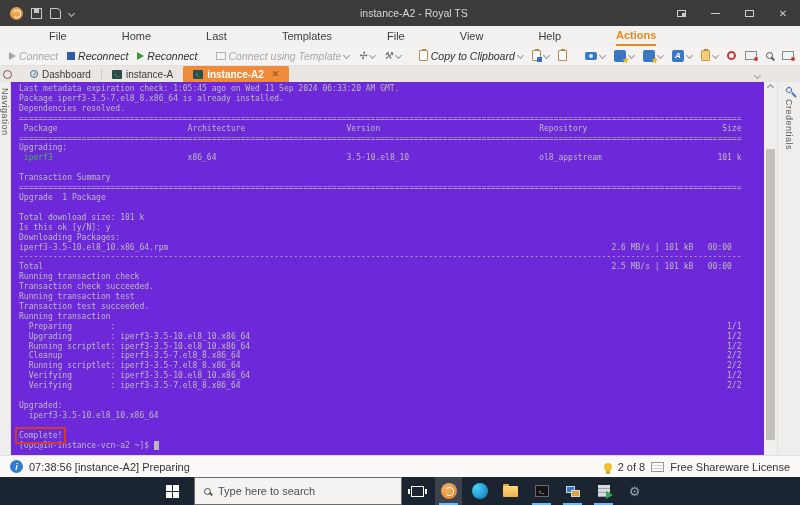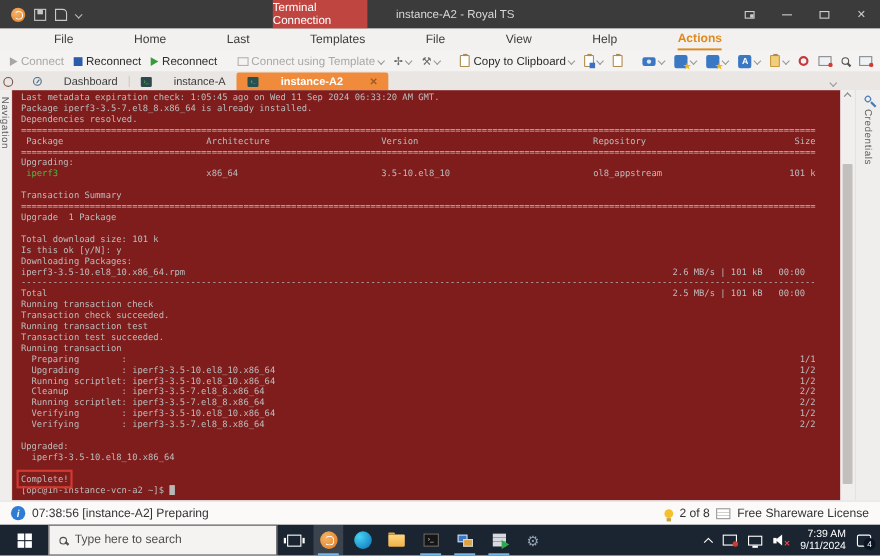--- a/index.html
+++ b/index.html
@@ -23,21 +23,21 @@
   .wbtn .rect { width:9px; height:7px; border:1px solid #cfcfcf; }
   .wbtn .rect.dot::after { content:""; display:block; width:3px; height:3px; background:#cfcfcf; margin:2px 0 0 4px; }
   .wbtn .minus { width:9px; height:1px; background:#cfcfcf; }
 
   
   .menubar { position:absolute; top:26px; left:0; right:0; height:20px; background:#f3f1f0; display:flex; align-items:center; gap:24px; padding-left:18px; font-size:11px; color:#3c3c3c; }
   .menu-item { height:20px; display:flex; align-items:center;margin-left:31px; }
   .menu-item.active { color:#e08a1e; border-bottom:2px solid #e08a1e; font-weight:bold; }
 
   
-  .toolbar { position:absolute; top:46px; left:0; right:0; height:20px; background:#f5f3f2; border-bottom:1px solid #e3e0dd; display:flex; align-items:center; gap:3px; padding:0 6px; font-size:10.5px; color:#2d2d2d; white-space:nowrap; }
+  .toolbar { position:absolute; top:46px; left:0; right:0; height:20px; background:#f5f3f2; border-bottom:1px solid #e3e0dd; display:flex; align-items:center; gap:3px; padding:0 6px; font-size:10.5px; color:#2d2d2d; white-space:nowrap;font-style:italic; }
   .tbtn { display:flex; align-items:center; gap:3px; padding:1px 3px; }
   .tbtn.disabled { color:#aaa7a4; }
   .tsep { width:1px; height:13px; background:#d8d4d1; margin:0 3px; }
   .tri { width:0; height:0; border-top:4px solid transparent; border-bottom:4px solid transparent; border-left:7px solid #a7a7a7; }
   .tri.green { border-left-color:#3a9a3a; }
   .sq-blue { width:8px; height:8px; background:#2a5caa; }
   .tmpl-ico { width:10px; height:8px; border:1px solid #b5b2af; position:relative; }
   .glyph { font-size:10px; color:#6a6a6a; }
   .clip { width:9px; height:11px; border:1px solid #b08a4e; background:#fff; position:relative; border-radius:1px; }
   .clip::before { content:""; position:absolute; top:-2px; left:2px; width:4px; height:2px; background:#b08a4e; }
@@ -50,35 +50,35 @@
   .bluesq .star { position:absolute; right:-3px; bottom:-3px; color:#f4b61e; font-size:8px; }
   .ring { width:9px; height:9px; border:2.5px solid #c23b3b; border-radius:50%; }
   .monitor { width:12px; height:9px; border:1px solid #8a8a8a; background:#eef2f5; position:relative; }
   .monitor .dot { position:absolute; right:-2px; bottom:-2px; width:4px; height:4px; background:#d03a30; border-radius:50%; }
   .mag { width:7px; height:7px; border:1.5px solid #555; border-radius:50%; position:relative; }
   .mag::after { content:""; position:absolute; width:4px; height:1.5px; background:#555; transform:rotate(45deg); right:-3px; bottom:-1px; }
 
   
   .tabbar { position:absolute; top:66px; left:0; right:0; height:16px; background:#e9e6e3; display:flex; align-items:flex-end; font-size:10px; color:#3c3c3c; }
   .nav-circ { width:9px; height:9px; border:1.5px solid #7a564e; border-radius:50%; margin:0 8px 3px 3px; }
-  .tab { height:16px; display:flex; align-items:center; gap:20px; padding:0 10px; }
+  .tab { height:16px; display:flex; align-items:center; gap:4px; padding:0 10px; }
   .tab .gauge { width:8px; height:8px; border:1px solid #4a6b8a; border-radius:50%; position:relative; }
   .tab .gauge::after { content:""; position:absolute; left:3px; top:1px; width:1px; height:4px; background:#4a6b8a; transform:rotate(40deg); }
   .term-ico { width:10px; height:9px; background:#2d4a4a; color:#5fdc5f; font-size:5px; line-height:9px; text-align:center; border-radius:1px; }
   .tab.active { background:#ef8b3a; color:#fff; font-weight:bold; border-radius:2px 2px 0 0; }
   .tab.active .term-ico { background:#275050; }
   .tab-close { color:#a05a1e; font-size:9px; margin-left:4px; font-weight:bold; }
   .tabsep { width:1px; height:10px; background:#cfccc8; margin-bottom:3px; }
   .tab-dd { margin-left:auto; margin-right:40px; margin-bottom:4px; }
 
   
   .main { position:absolute; top:82px; bottom:50px; left:0; right:0; display:flex; }
   .leftstrip { width:11px; background:#f0eeec; border-right:1px solid #e2dfdc; padding-top:6px; display:flex; justify-content:center; }
   .vtext { writing-mode:vertical-rl; font-size:9px; color:#5a5a5a; letter-spacing:0.5px; }
-  .terminal { flex:1; background:#7f1d1d; overflow:hidden; padding:2px 0 0 8px; }
+  .terminal { flex:1; background:#6d28d9; overflow:hidden; padding:2px 0 0 8px; }
   #term { font-family:"DejaVu Sans Mono",monospace; font-size:8px; line-height:9.9px; color:#bcbcbc; white-space:pre; }
   #term .green { color:#3fc13f; }
   #term .red-box { outline:2px solid #d03a30; outline-offset:2px; }
   #term .cursor { background:#b8b8b8; color:#000; }
   .vscroll { width:13px; background:#f1efee; display:flex; flex-direction:column; align-items:center; position:relative; }
   .scroll-up { margin-top:3px; width:5px; height:5px; border-left:1px solid #888; border-top:1px solid #888; transform:rotate(45deg); }
   .scroll-thumb { position:absolute; top:18%; height:78%; width:9px; left:2px; background:#c2bfbc; border-radius:1px; }
   .rightstrip { width:23px; background:#f0eeec; border-left:1px solid #e2dfdc; display:flex; flex-direction:column; align-items:center; padding-top:5px; gap:6px; }
   .key-ico { width:6px; height:6px; border:1.5px solid #4a7ab5; border-radius:50%; position:relative; transform:rotate(-45deg); }
   .key-ico::after { content:""; position:absolute; left:1px; top:6px; width:1.5px; height:6px; background:#4a7ab5; }
@@ -136,21 +136,20 @@
 
 <div class="app">
 
   <div class="titlebar">
     <div class="qat">
       <span class="app-logo"></span>
       <span class="qicon save"></span>
       <span class="qicon doc"></span>
       <span class="chev lite"></span>
     </div>
-    <div class="ctx-tab">Terminal Connection</div>
     <div class="win-title">instance-A2 - Royal TS</div>
     <div class="wincontrols">
       <span class="wbtn">
           <span class="rect dot"></span>
         </span>
       <span class="wbtn">
           <span class="minus"></span>
         </span>
       <span class="wbtn">
           <span class="rect"></span>
@@ -336,34 +335,15 @@
           <span class="m1"></span>
           <span class="m2"></span>
         </span>
       </span>
     <span class="tb-cell tb-underline">
         <span class="srv-ico"></span>
       </span>
     <span class="tb-cell">
         <span class="gear">⚙</span>
       </span>
-    <span class="tray">
-      <span class="tray-chev"></span>
-      <span class="tray-ico">
-          <span class="reddot"></span>
-        </span>
-      <span class="net-ico"></span>
-      <span class="spk">
-          <span class="body"></span>
-          <span class="cone"></span>
-          <span class="mute">✕</span>
-        </span>
-      <span class="clock">
-          <div>7:39 AM</div>
-          <div>9/11/2024</div>
-        </span>
-      <span class="notif">
-          <span class="badge">4</span>
-        </span>
-    </span>
   </div>
 
 </div>
 
 </body></html>

